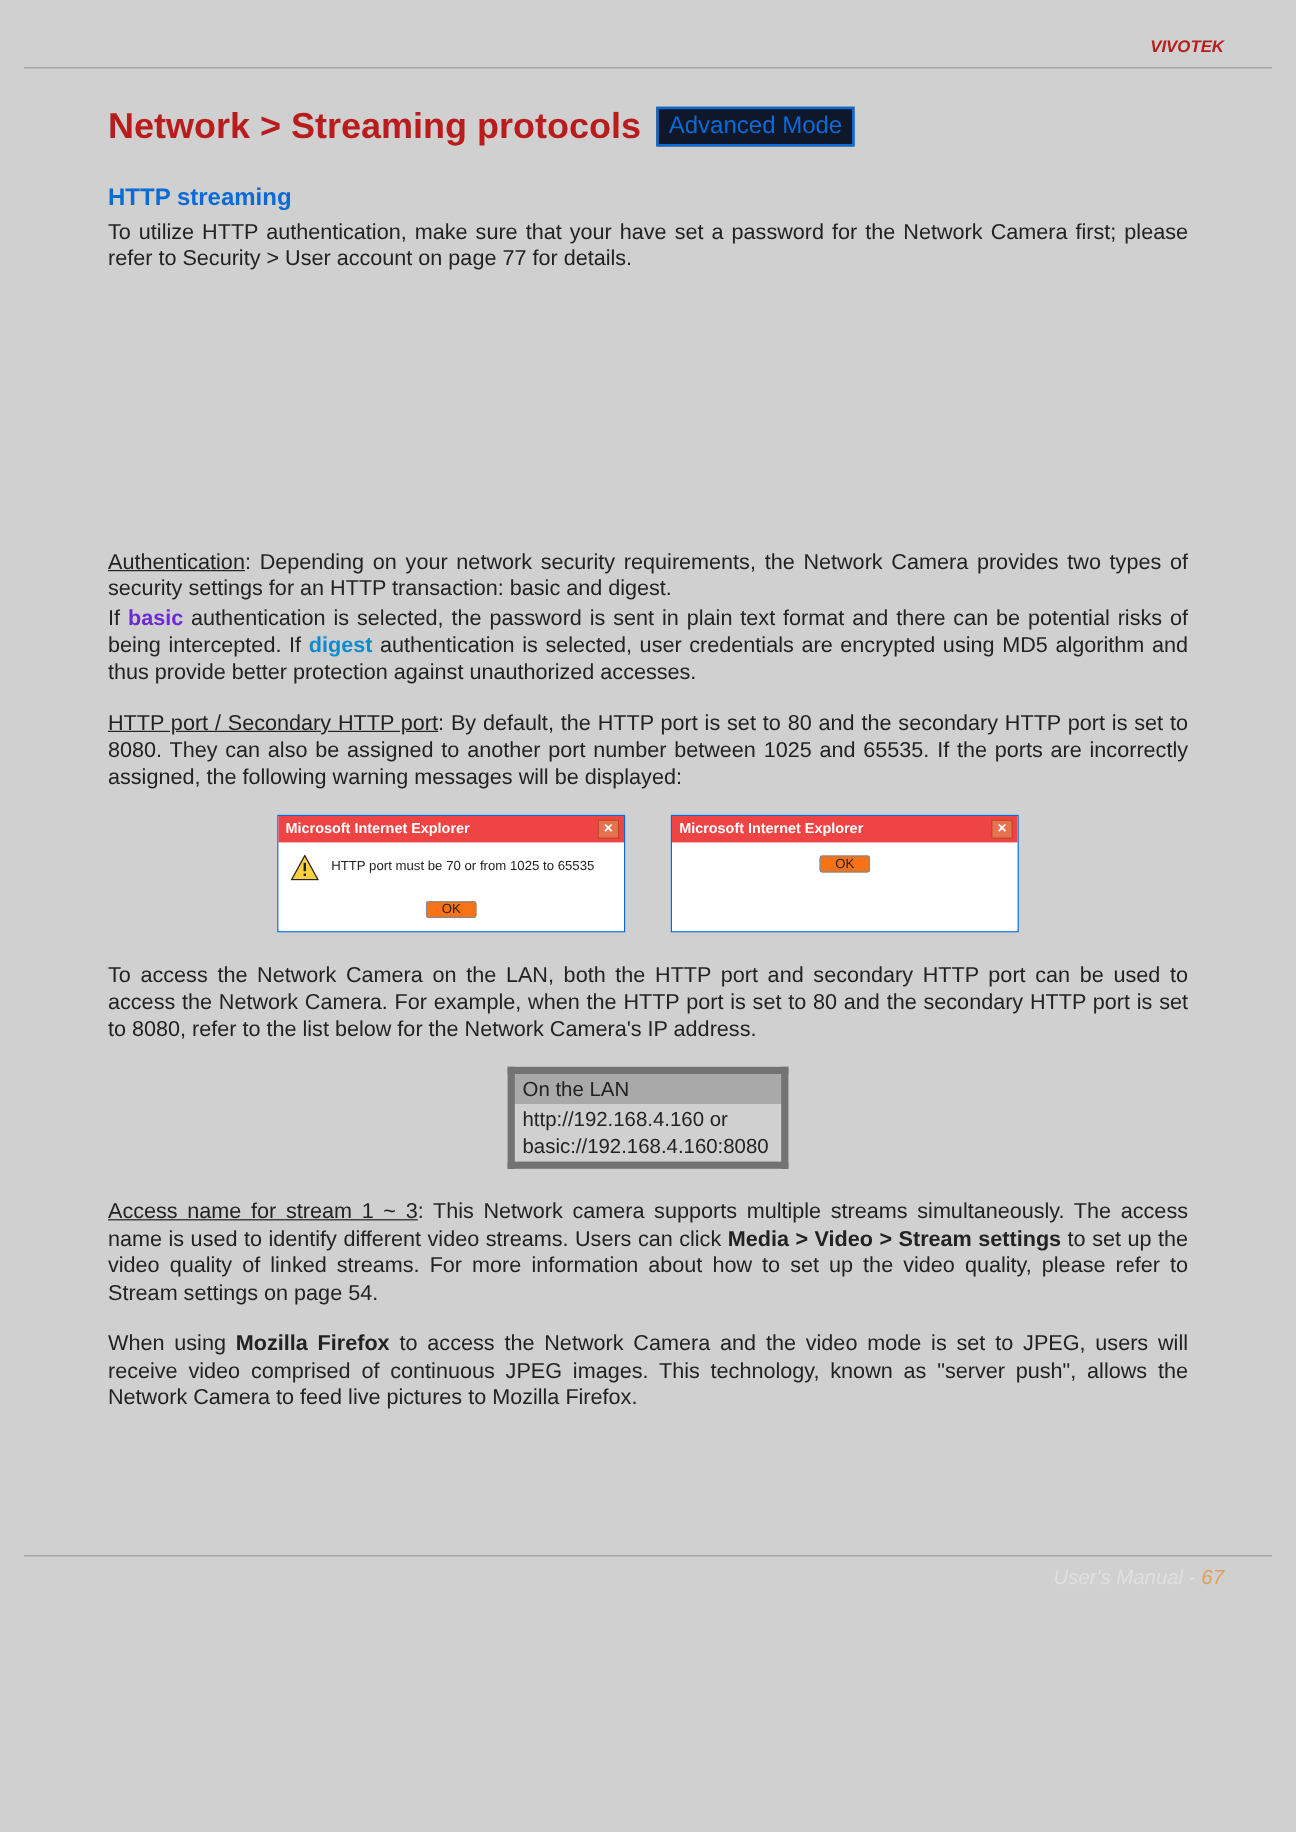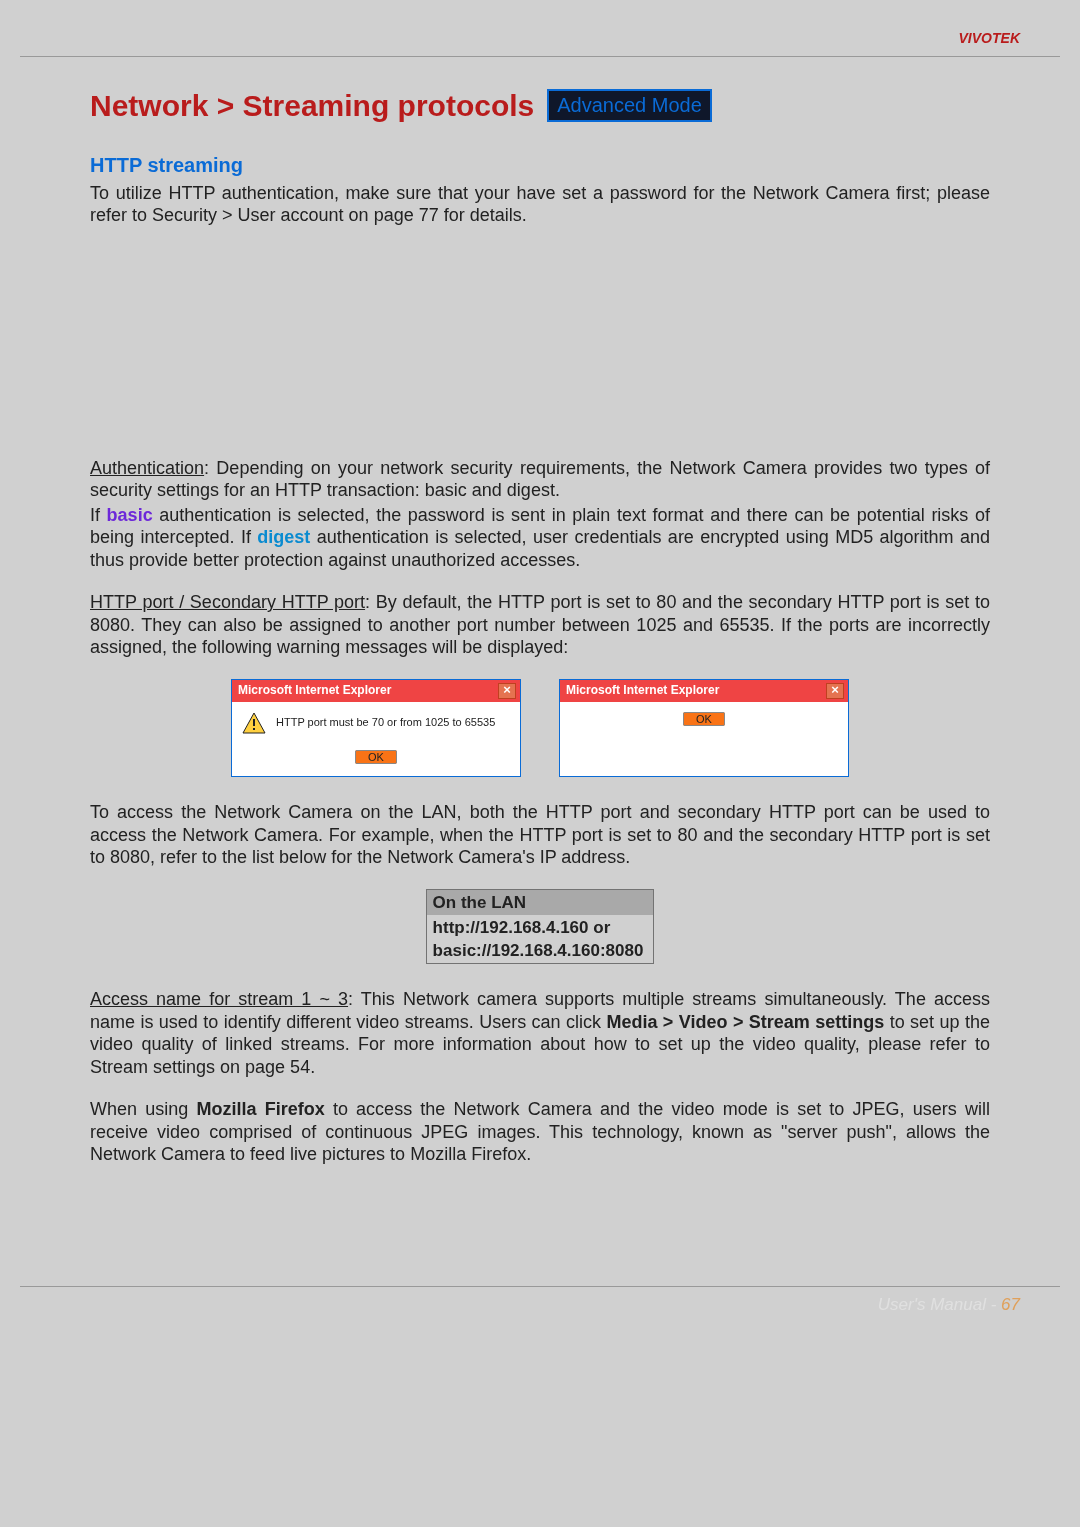--- a/index.html
+++ b/index.html
@@ -127,24 +127,23 @@
   }
   .ok-btn {
     font-size: 11px;
     border: 1px solid #888;
     background: #f97316;
     padding: 0px 12px;
     border-radius: 2px;
   }
   .lan-table {
     margin: 18px auto 24px auto;
-    border: 1px solid #737373;
+    border: 6px solid #737373;
     border-collapse: collapse;
     font-size: 17px;
-    font-weight: bold;
   }
   .lan-table td {
     padding: 2px 10px 2px 6px;
   }
   .lan-header {
     background: #a9a9a9;
   }
   .footer-text {
     text-align: right;
     font-style: italic;

